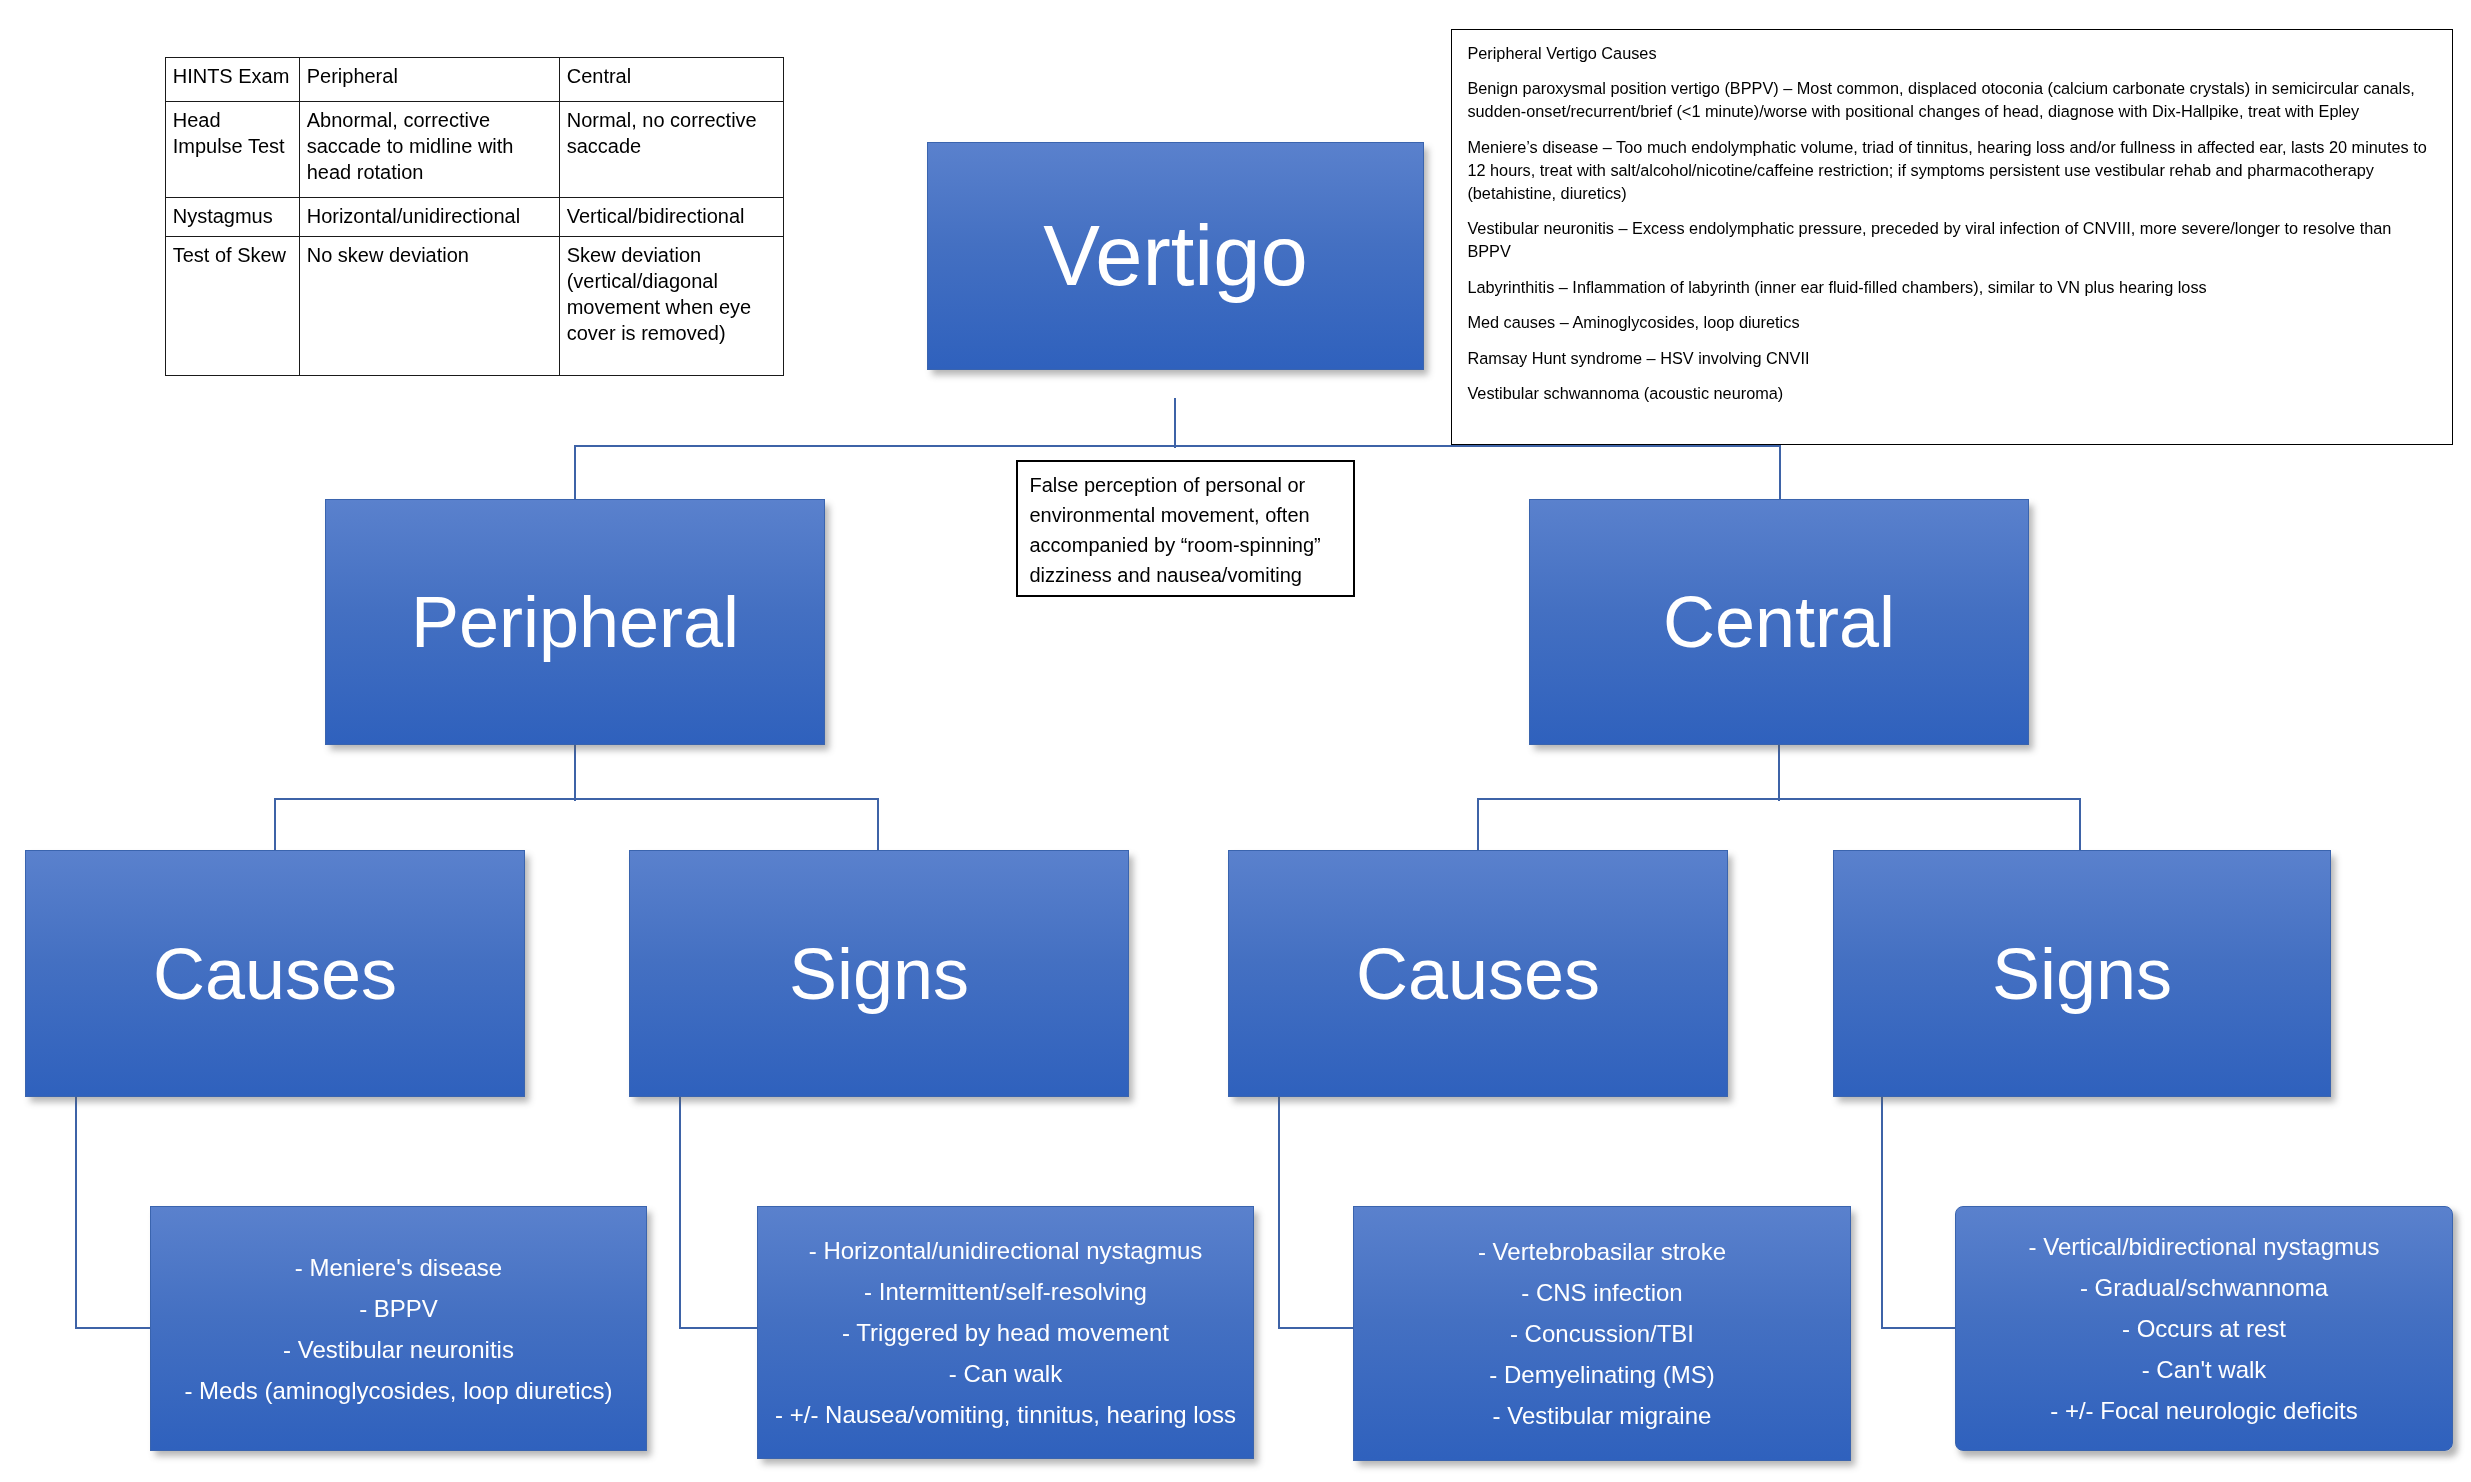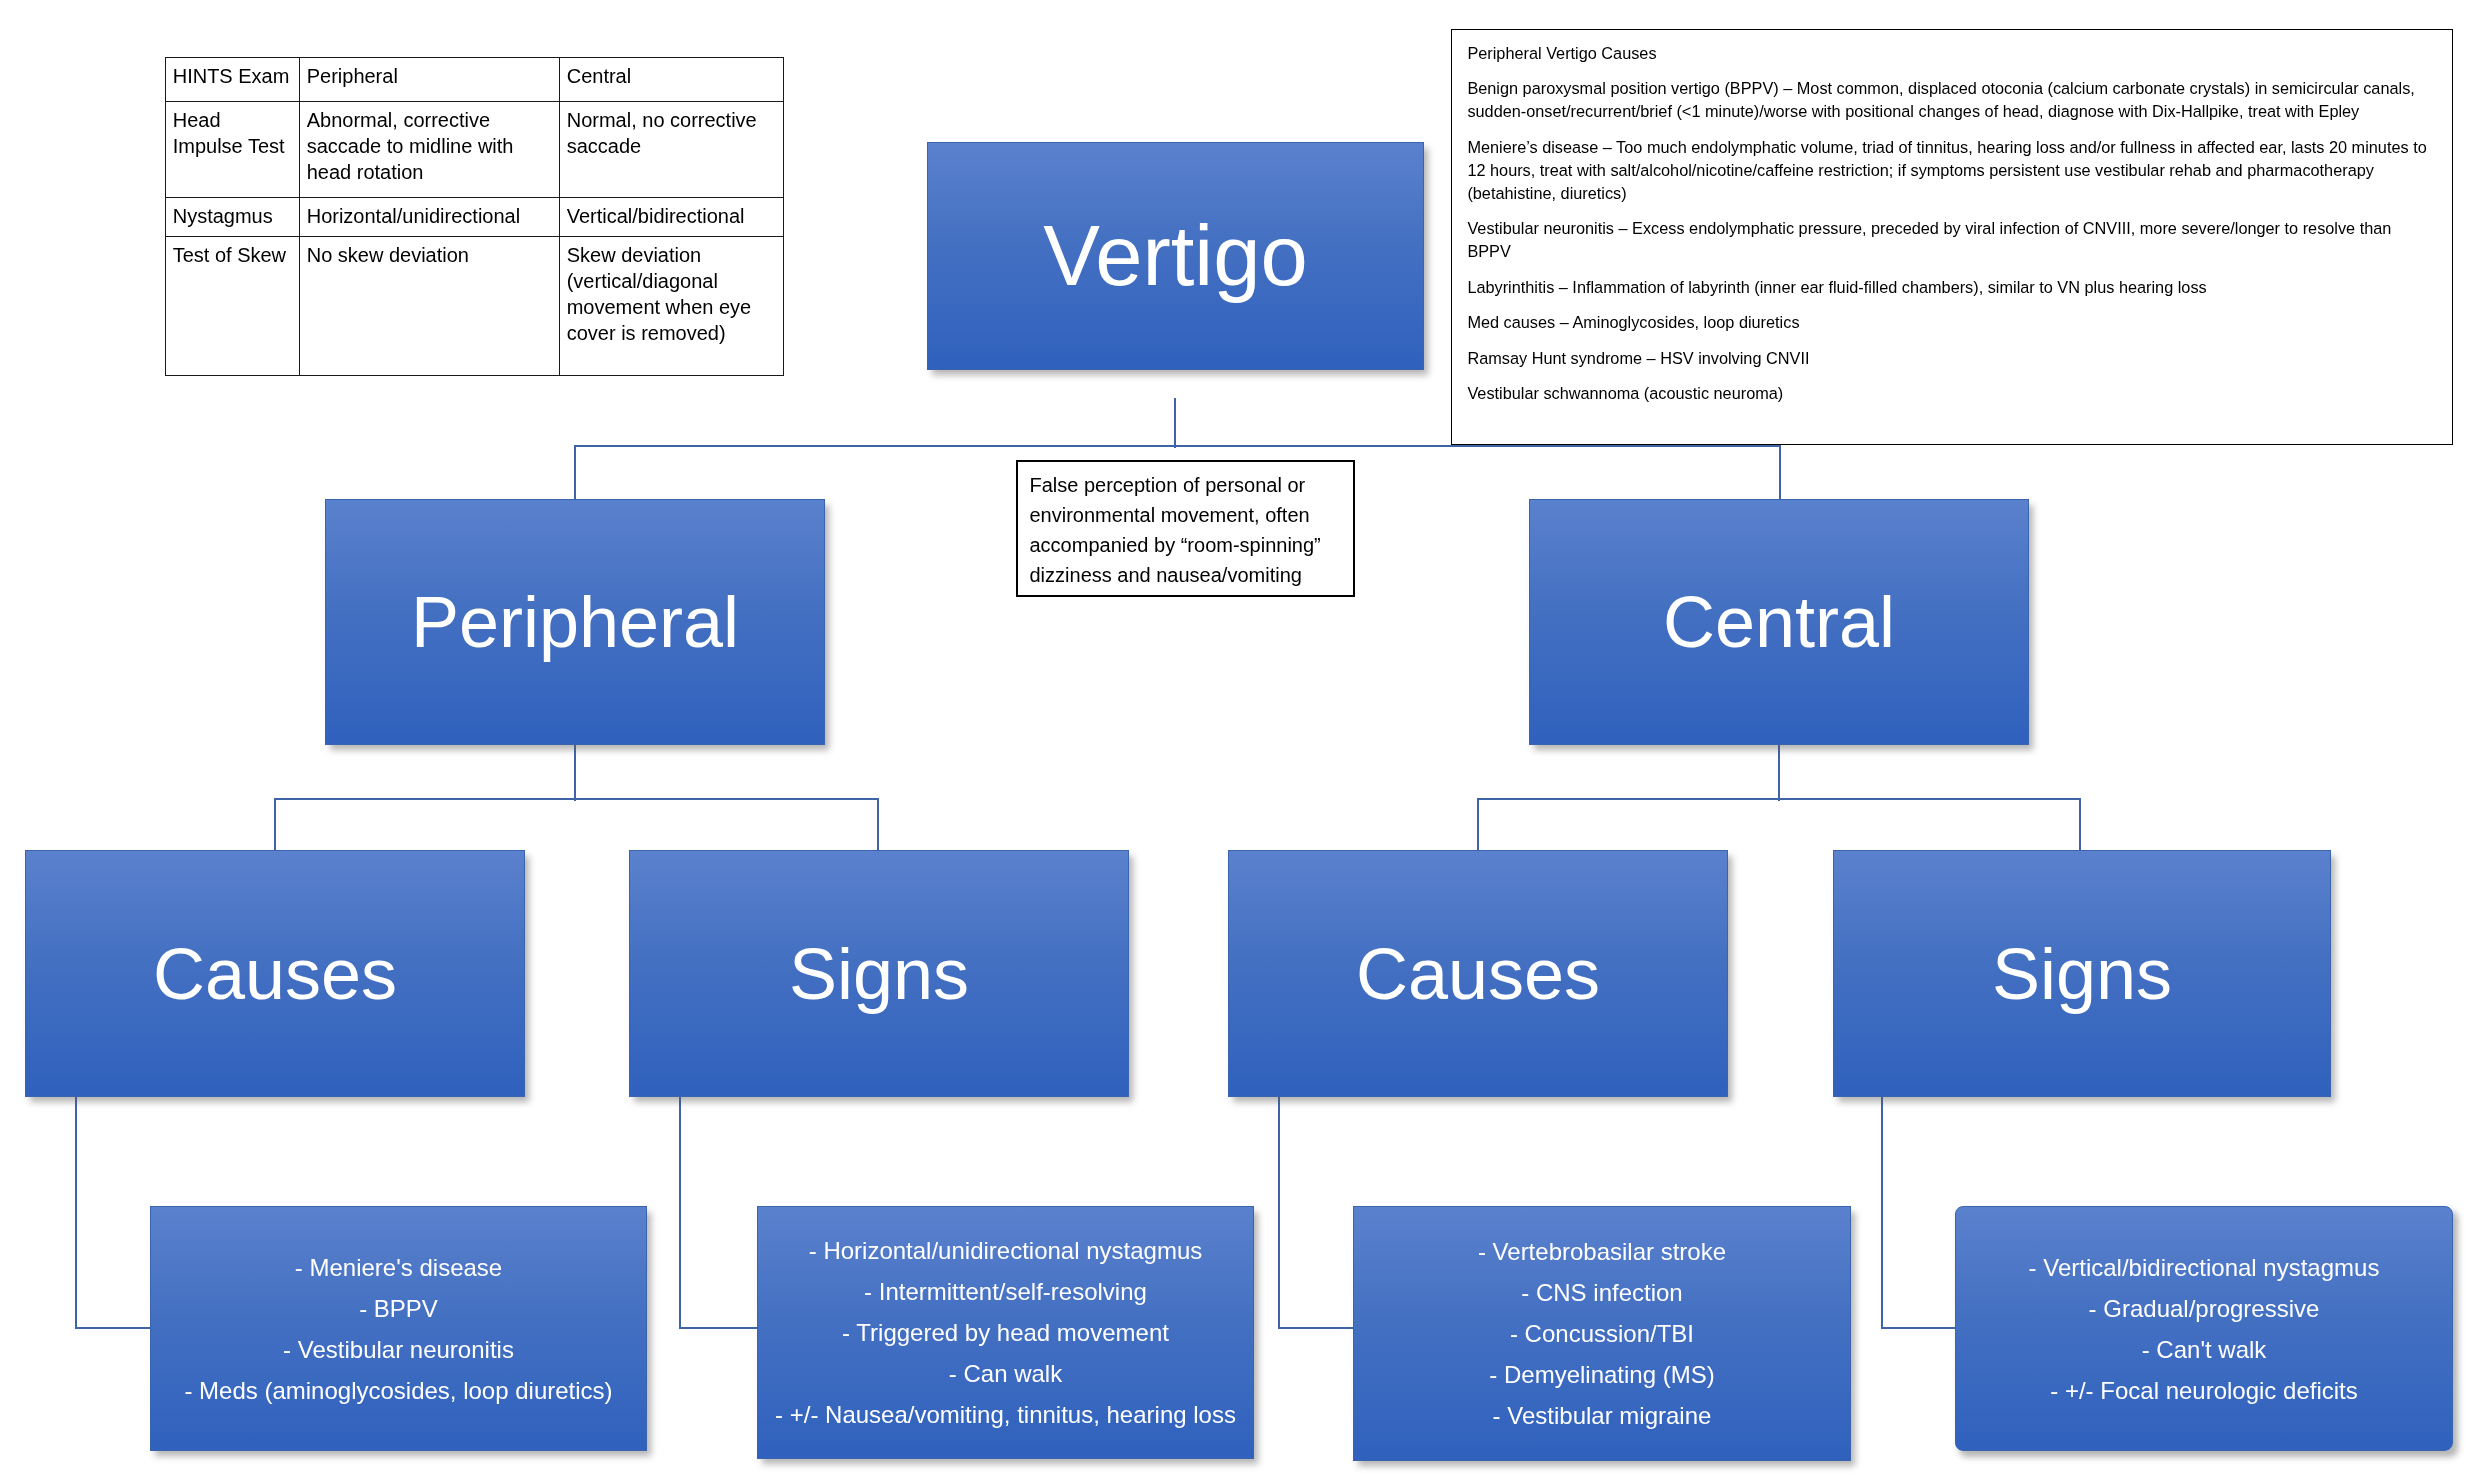--- a/index.html
+++ b/index.html
@@ -159,19 +159,20 @@
   </div>
   <div class="listbox" style="left:1353px;top:1206px;width:498px;height:255px;">
     <div>- Vertebrobasilar stroke</div>
     <div>- CNS infection</div>
     <div>- Concussion/TBI</div>
     <div>- Demyelinating (MS)</div>
     <div>- Vestibular migraine</div>
   </div>
   <div class="listbox" style="left:1955px;top:1206px;width:498px;height:245px;border-radius:8px;">
     <div>- Vertical/bidirectional nystagmus</div>
-    <div>- Gradual/progressive</div>
+    <div>- Gradual/schwannoma</div>
+    <div>- Occurs at rest</div>
     <div>- Can't walk</div>
     <div>- +/- Focal neurologic deficits</div>
   </div>
 
 </div>
 
 
 </body></html>

